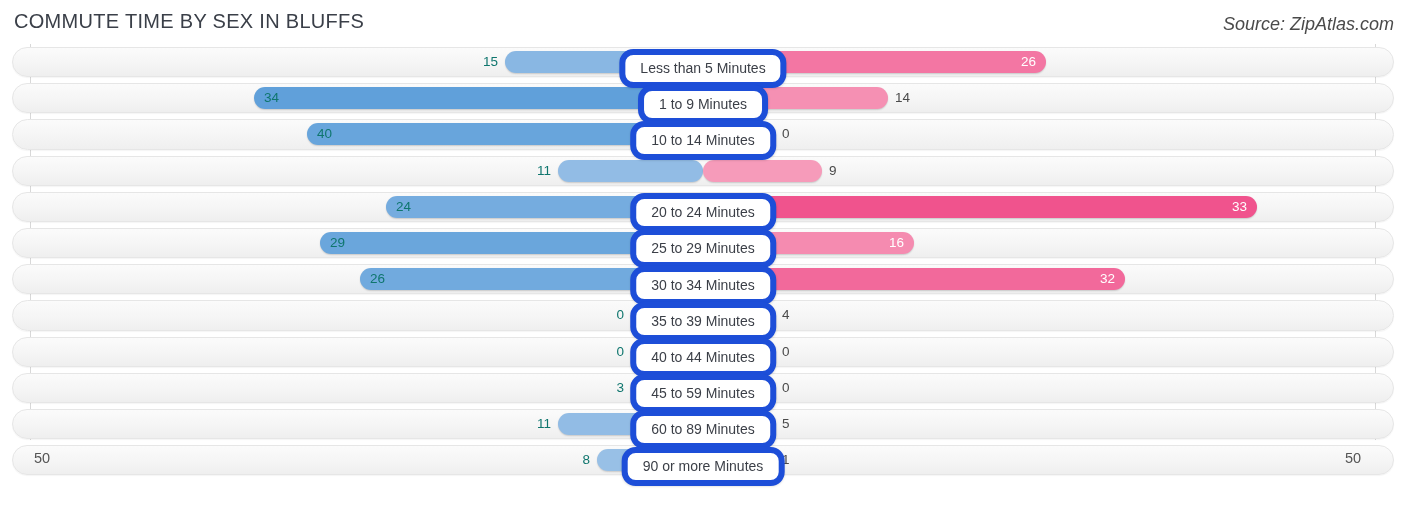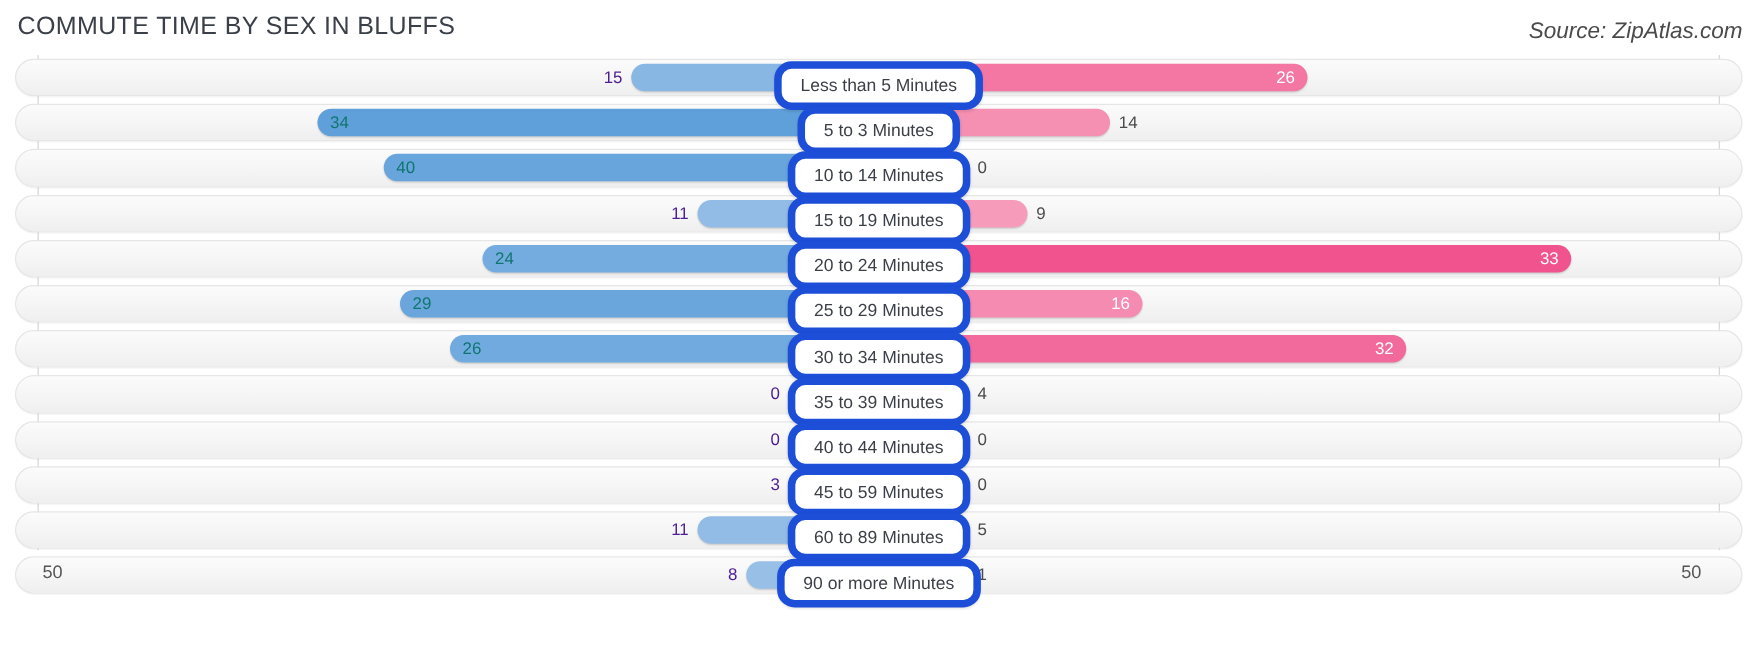--- a/index.html
+++ b/index.html
@@ -88,21 +88,21 @@
 
   
   .val{
     position:absolute;
     top:0;
     height:22px;
     line-height:22px;
     font-size:13.5px;
     white-space:nowrap;
   }
-  .val.outside-left{ right:100%; margin-right:7px; color:#4c1d95; }
+  .val.outside-left{ right:100%; margin-right:7px; color:#0f766e; }
   .val.outside-right{ left:100%; margin-left:7px; color:#4a4a4a; }
   .val.inside-left{ left:10px; color:#0f766e; }
   .val.inside-right{ right:10px; color:#ffffff; }
 
   
   .pill{
     position:absolute;
     left:50%;
     transform:translateX(-50%);
     top:4.5px;
@@ -185,21 +185,21 @@
       <div class="row">
         <div class="track"></div>
         <div class="barwrap left" style="width: 449px;">
           <div class="bar" style="width: 449px; background: rgb(96, 160, 218);"></div>
           <span class="val inside-left">34</span>
         </div>
         <div class="barwrap right" style="width: 185px;">
           <div class="bar" style="width: 185px; background: rgb(245, 144, 179);"></div>
           <span class="val outside-right">14</span>
         </div>
-        <div class="pill">5 to 3 Minutes</div>
+        <div class="pill">1 to 9 Minutes</div>
       </div>
       <div class="row">
         <div class="track"></div>
         <div class="barwrap left" style="width: 396px;">
           <div class="bar" style="width: 396px; background: rgb(104, 165, 220);"></div>
           <span class="val inside-left">40</span>
         </div>
         <div class="barwrap right" style="width: 72px;">
           <div class="bar" style="width: 72px; background: rgb(248, 174, 198);"></div>
           <span class="val outside-right">0</span>
@@ -209,21 +209,20 @@
       <div class="row">
         <div class="track"></div>
         <div class="barwrap left" style="width: 145px;">
           <div class="bar" style="width: 145px; background: rgb(146, 188, 229);"></div>
           <span class="val outside-left">11</span>
         </div>
         <div class="barwrap right" style="width: 119px;">
           <div class="bar" style="width: 119px; background: rgb(246, 155, 186);"></div>
           <span class="val outside-right">9</span>
         </div>
-        <div class="pill">15 to 19 Minutes</div>
       </div>
       <div class="row">
         <div class="track"></div>
         <div class="barwrap left" style="width: 317px;">
           <div class="bar" style="width: 317px; background: rgb(117, 172, 223);"></div>
           <span class="val inside-left">24</span>
         </div>
         <div class="barwrap right" style="width: 554px;">
           <div class="bar" style="width: 554px; background: rgb(240, 83, 141);"></div>
           <span class="val inside-right">33</span>

